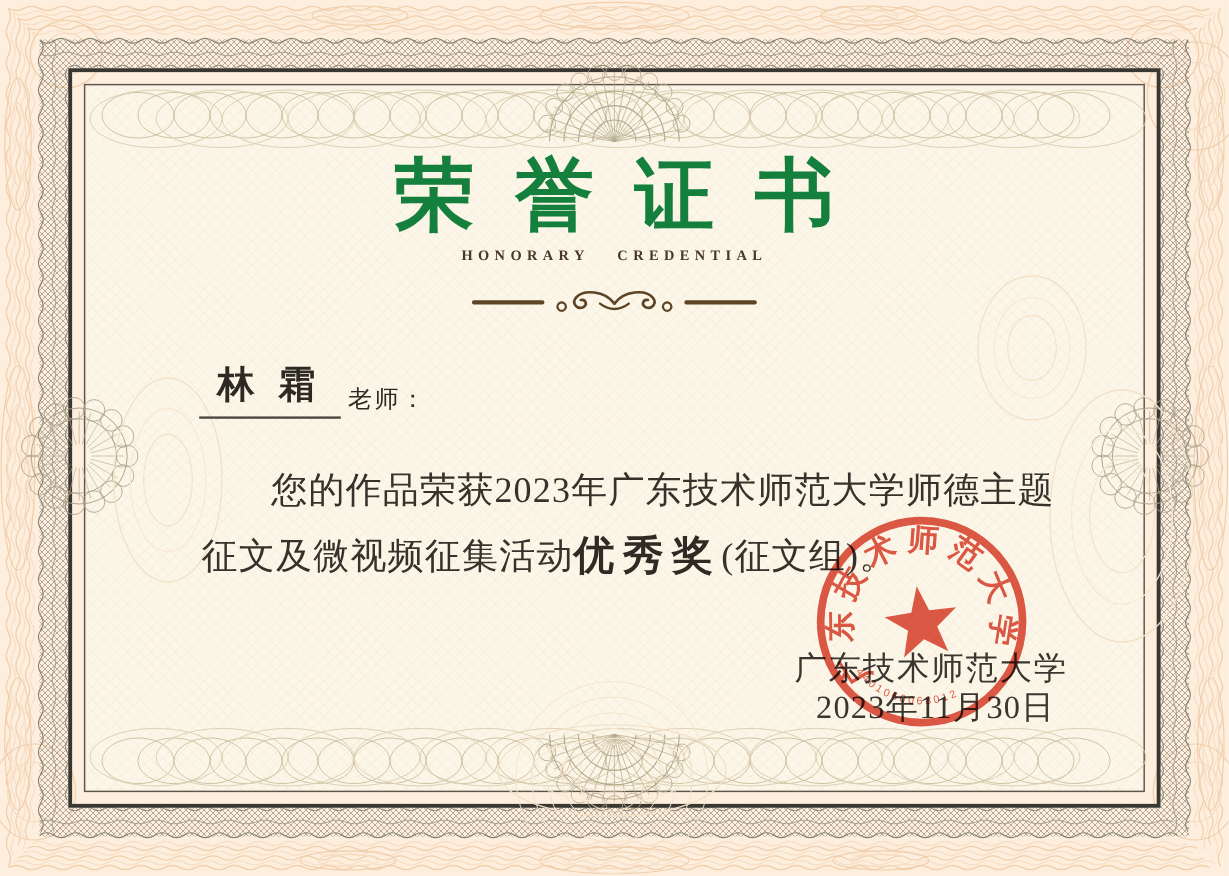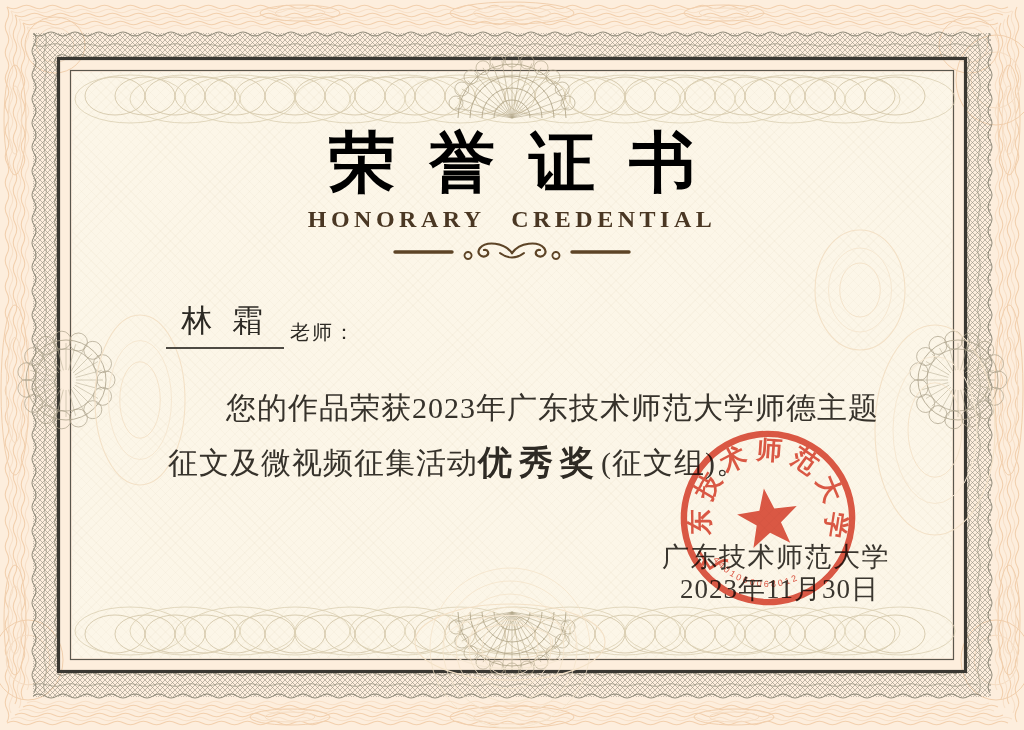--- a/index.html
+++ b/index.html
@@ -16,39 +16,39 @@
       repeating-linear-gradient(45deg, rgba(205,185,145,.07) 0 1px, transparent 1px 7px),
       repeating-linear-gradient(-45deg, rgba(205,185,145,.07) 0 1px, transparent 1px 7px);
     z-index:1;
   }
   #deco{position:absolute;left:0;top:0;z-index:2;pointer-events:none;}
   .content{position:absolute;inset:0;z-index:3;}
   .title{
     position:absolute;left:0;right:0;top:118px;
     text-align:center;text-indent:34px;
     font-size:66px;font-weight:700;letter-spacing:34px;
-    color:#000000;
+    color:#15803d;
   }
   .subtitle{
     position:absolute;left:0;right:0;top:206px;
     text-align:center;
-    font-size:24px;font-weight:700;letter-spacing:4.5px;word-spacing:16px;
+    font-size:12px;font-weight:700;letter-spacing:4.5px;word-spacing:16px;
     color:#4a3723;
   }
   .flourish{position:absolute;left:392px;top:238px;width:240px;height:28px;}
   .salutation{
     position:absolute;left:166px;top:300px;
     display:flex;align-items:flex-end;
     color:#2d2a24;
   }
   .recipient-name{
     display:inline-block;min-width:102px;text-align:center;
     padding:0 8px 5px 8px;
     border-bottom:2px solid #4e4a43;
-    font-size:31px;font-weight:400;letter-spacing:6px;
+    font-size:31px;font-weight:700;letter-spacing:6px;
   }
   .recipient-suffix{font-size:20px;margin-left:6px;padding-bottom:3px;letter-spacing:2px;text-align:center;}
   .body-line{position:absolute;color:#36322b;font-size:30px;letter-spacing:1px;white-space:nowrap;margin-top:23px;}
   .body-line1{left:226px;top:365px;}
   .body-line2{left:168px;top:416px;}
   .body-line3{left:226px;top:466px;}
   .award{
     font-size:34px;font-weight:800;letter-spacing:7px;
     position:relative;top:1px;color:#2e2a24;
   }

